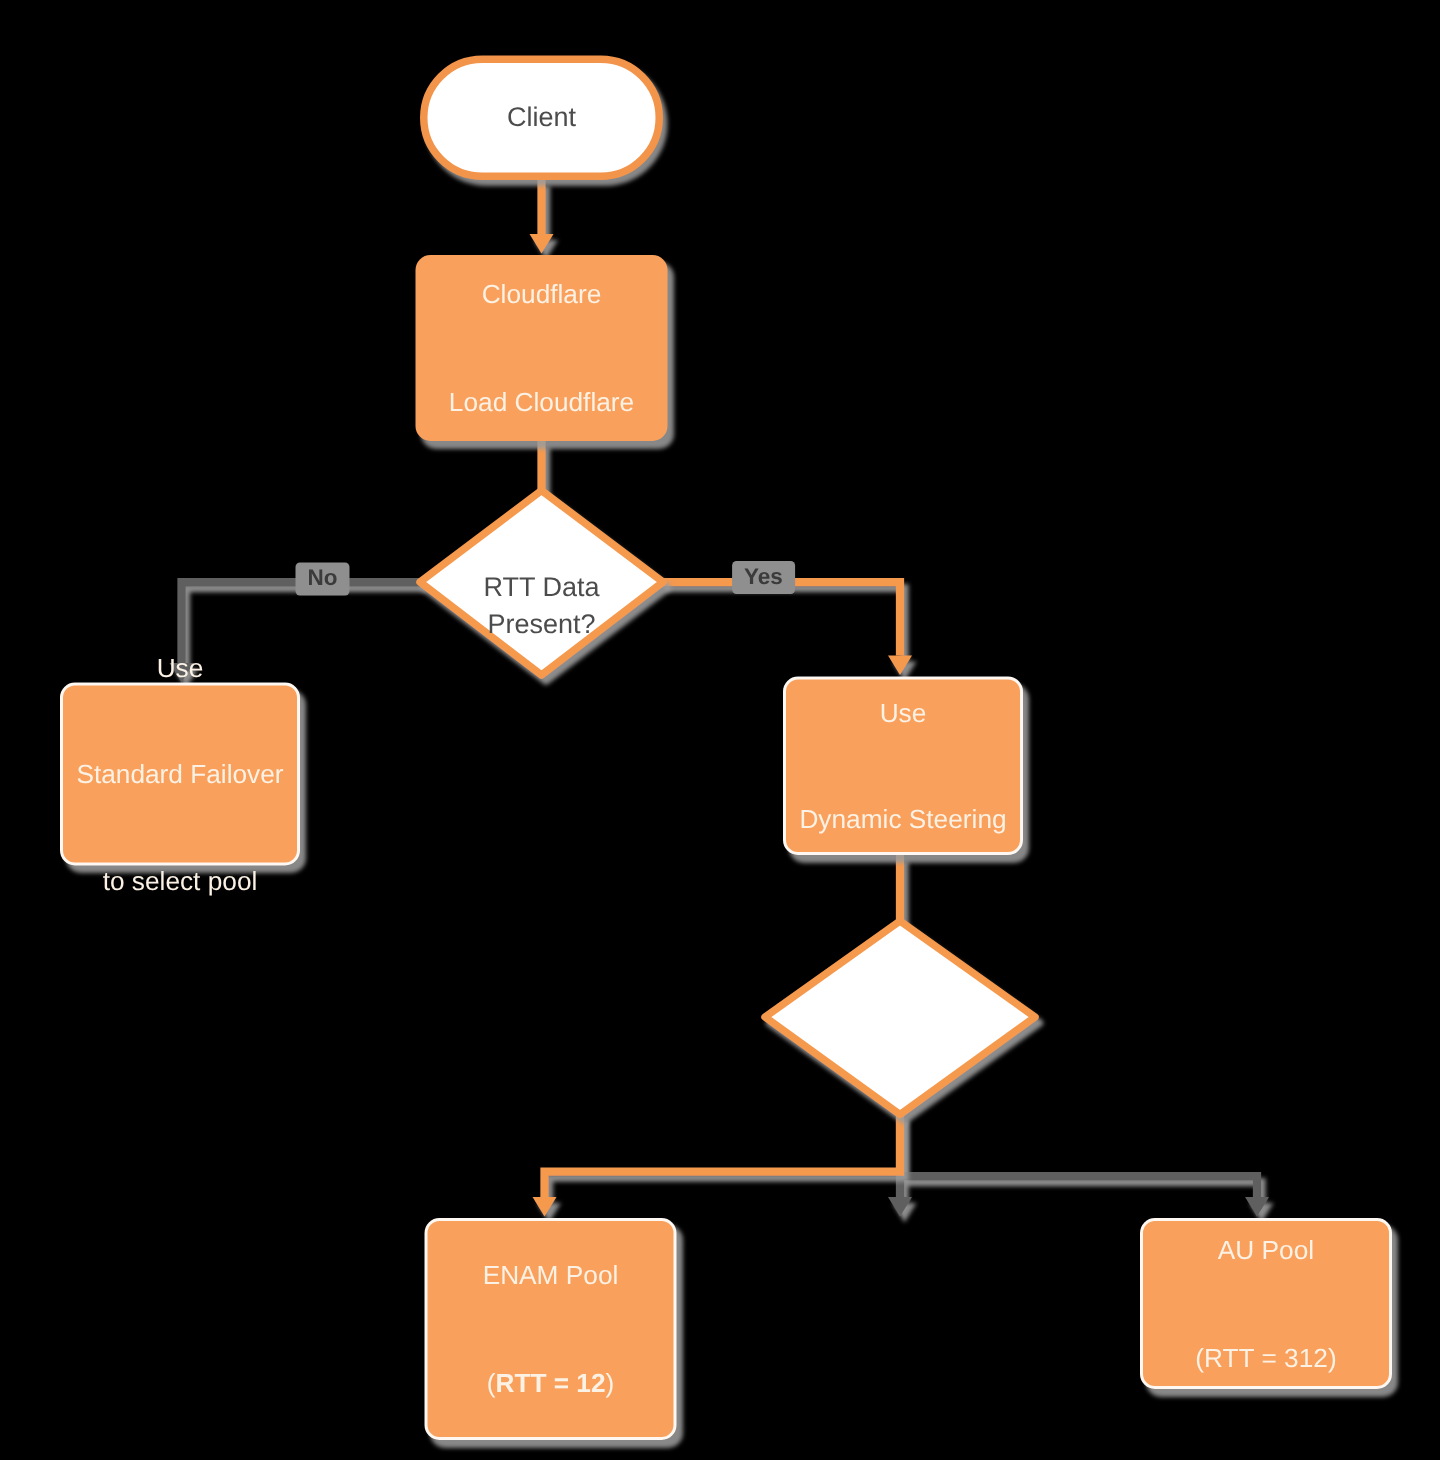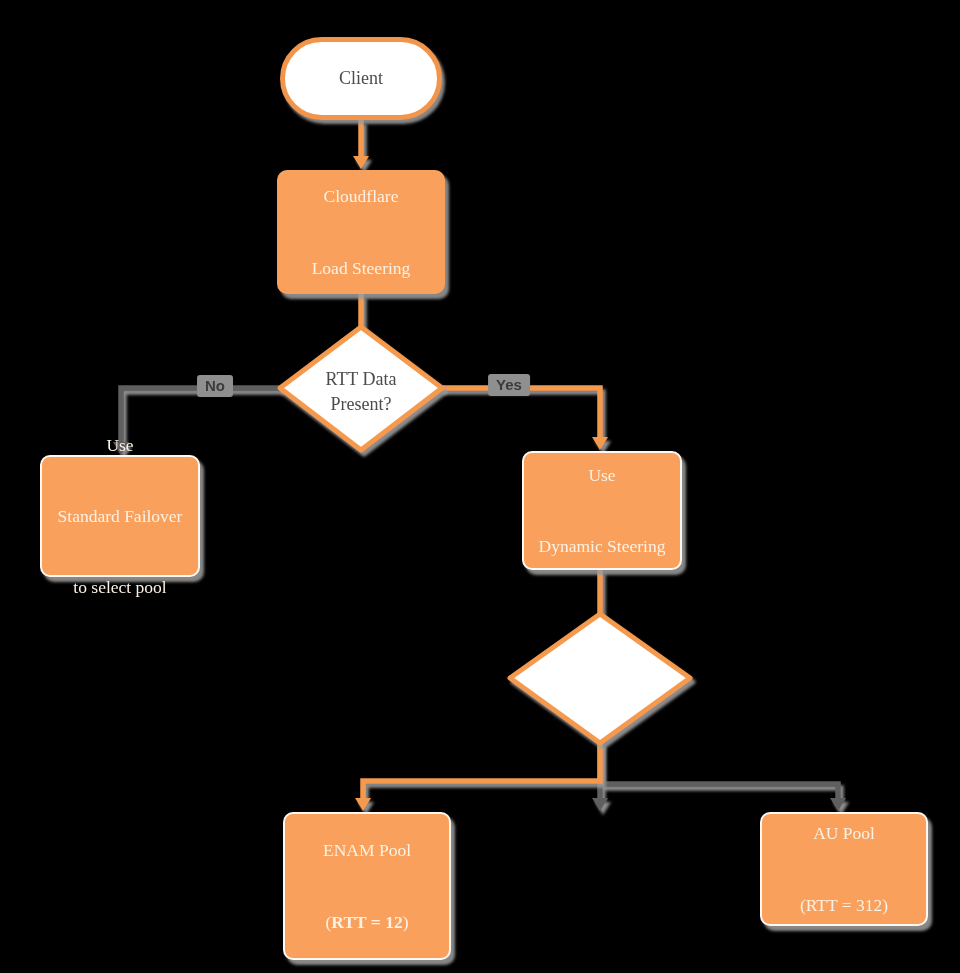--- a/index.html
+++ b/index.html
@@ -19,21 +19,21 @@
   }
   .proc.bordered{border:2px solid rgba(255,255,255,0.92);}
   .stadium{
     background:#FFFFFF;border:5px solid #F2944A;border-radius:46px;color:#4C4C4C;font-size:18px;
     box-shadow:3px 4px 3px rgba(155,155,155,0.88);
   }
   .dtext{
     position:absolute;display:flex;flex-direction:column;align-items:center;justify-content:center;
     text-align:center;color:#4C4C4C;font-size:18px;line-height:1.38;
   }
-  .node span,.dtext span{display:block;font-family:Liberation Serif, serif;}
+  .node span,.dtext span{display:block;}
   .edge-label{
     position:absolute;transform:translateX(-50%);background:#8F8F8F;color:#3B3B3B;
     font-size:15px;font-weight:bold;padding:2px 8px;border-radius:3px;line-height:1.2;
   }
   b{font-weight:bold;margin-top:24px;}
 </style>
 </head>
 <body>
 
 <div class="canvas">
@@ -74,24 +74,24 @@
       <polygon points="600,614 690,678 600,743 510,678"></polygon>
     </g>
   </svg>
 
   <div class="node stadium" style="left:280px;top:37px;width:162px;height:83px;">
     <span>Client</span>
   </div>
 
   <div class="node proc" style="left:277px;top:170px;width:168px;height:124px;">
     <span>Cloudflare</span>
-    <span>Load Steering</span>
+    <span>Load Cloudflare</span>
   </div>
 
-  <div class="dtext" style="left:281px;top:352px;width:160px;height:80px;">
+  <div class="dtext" style="left:281px;top:364px;width:160px;height:80px;">
     <span>RTT Data</span>
     <span>Present?</span>
   </div>
 
   <div class="edge-label" style="left:215px;top:375px;">No</div>
   <div class="edge-label" style="left:509px;top:374px;">Yes</div>
 
   <div class="node proc bordered" style="left:40px;top:455px;width:160px;height:122px;">
     <span>Use</span>
     <span>Standard Failover</span>

